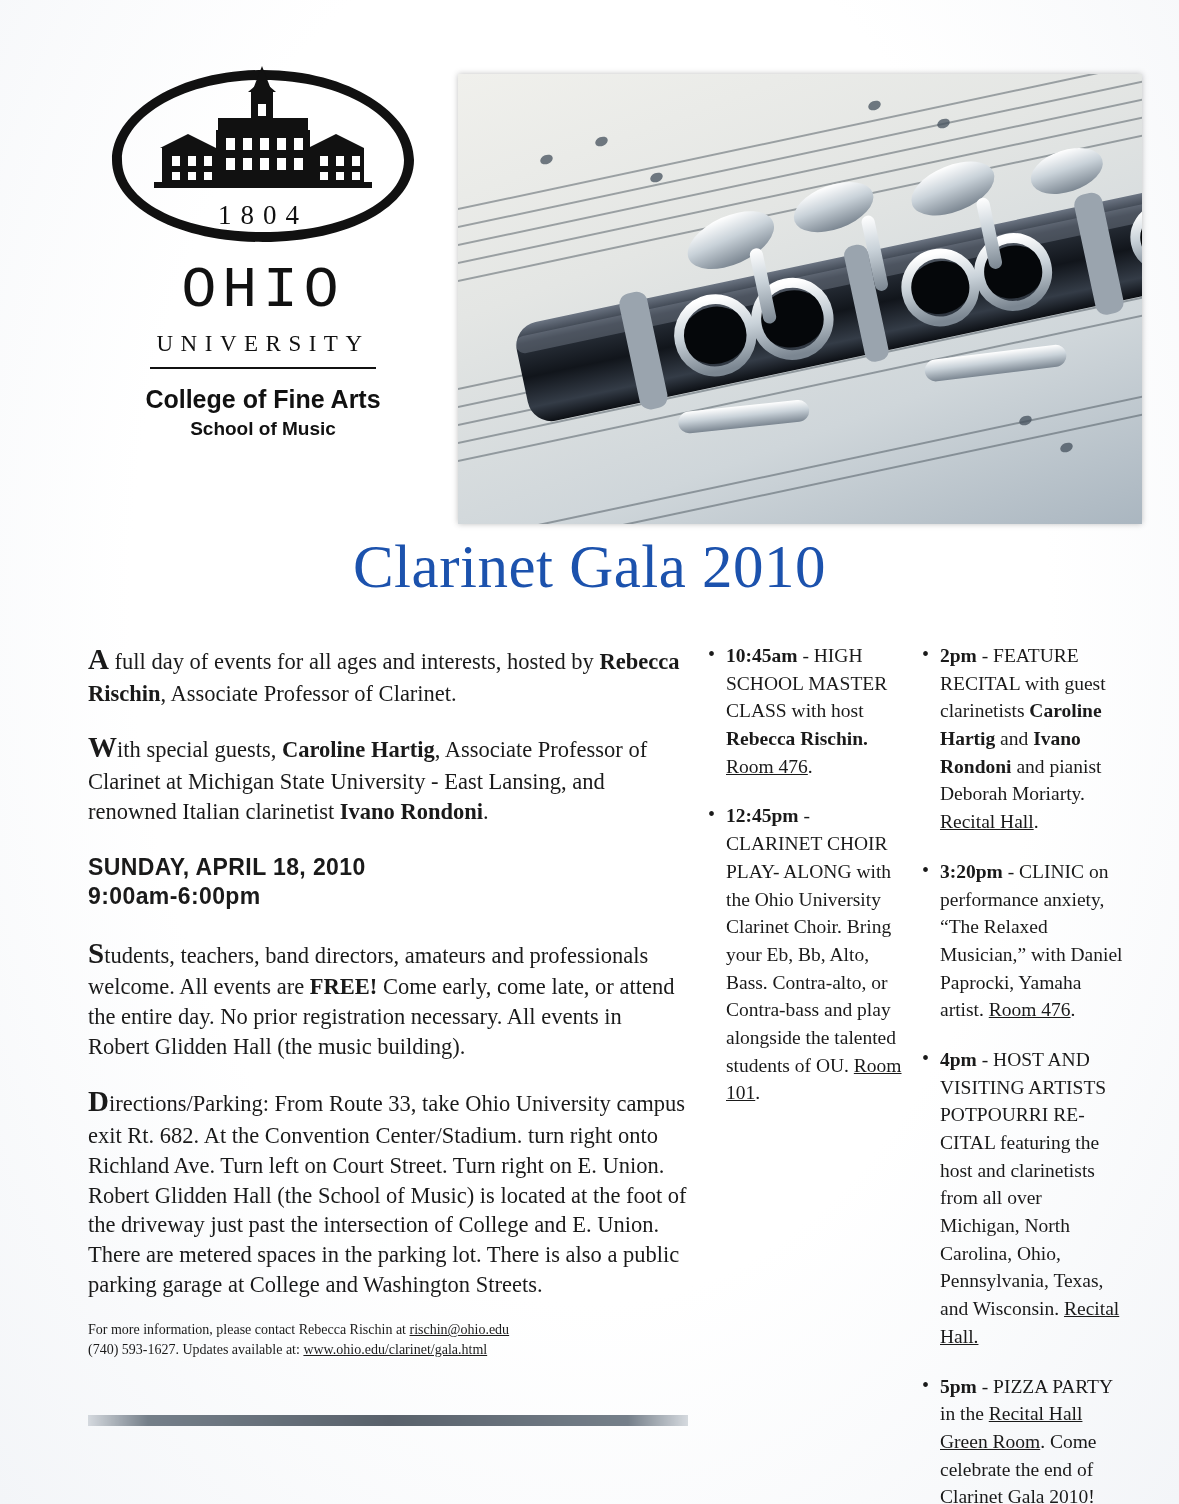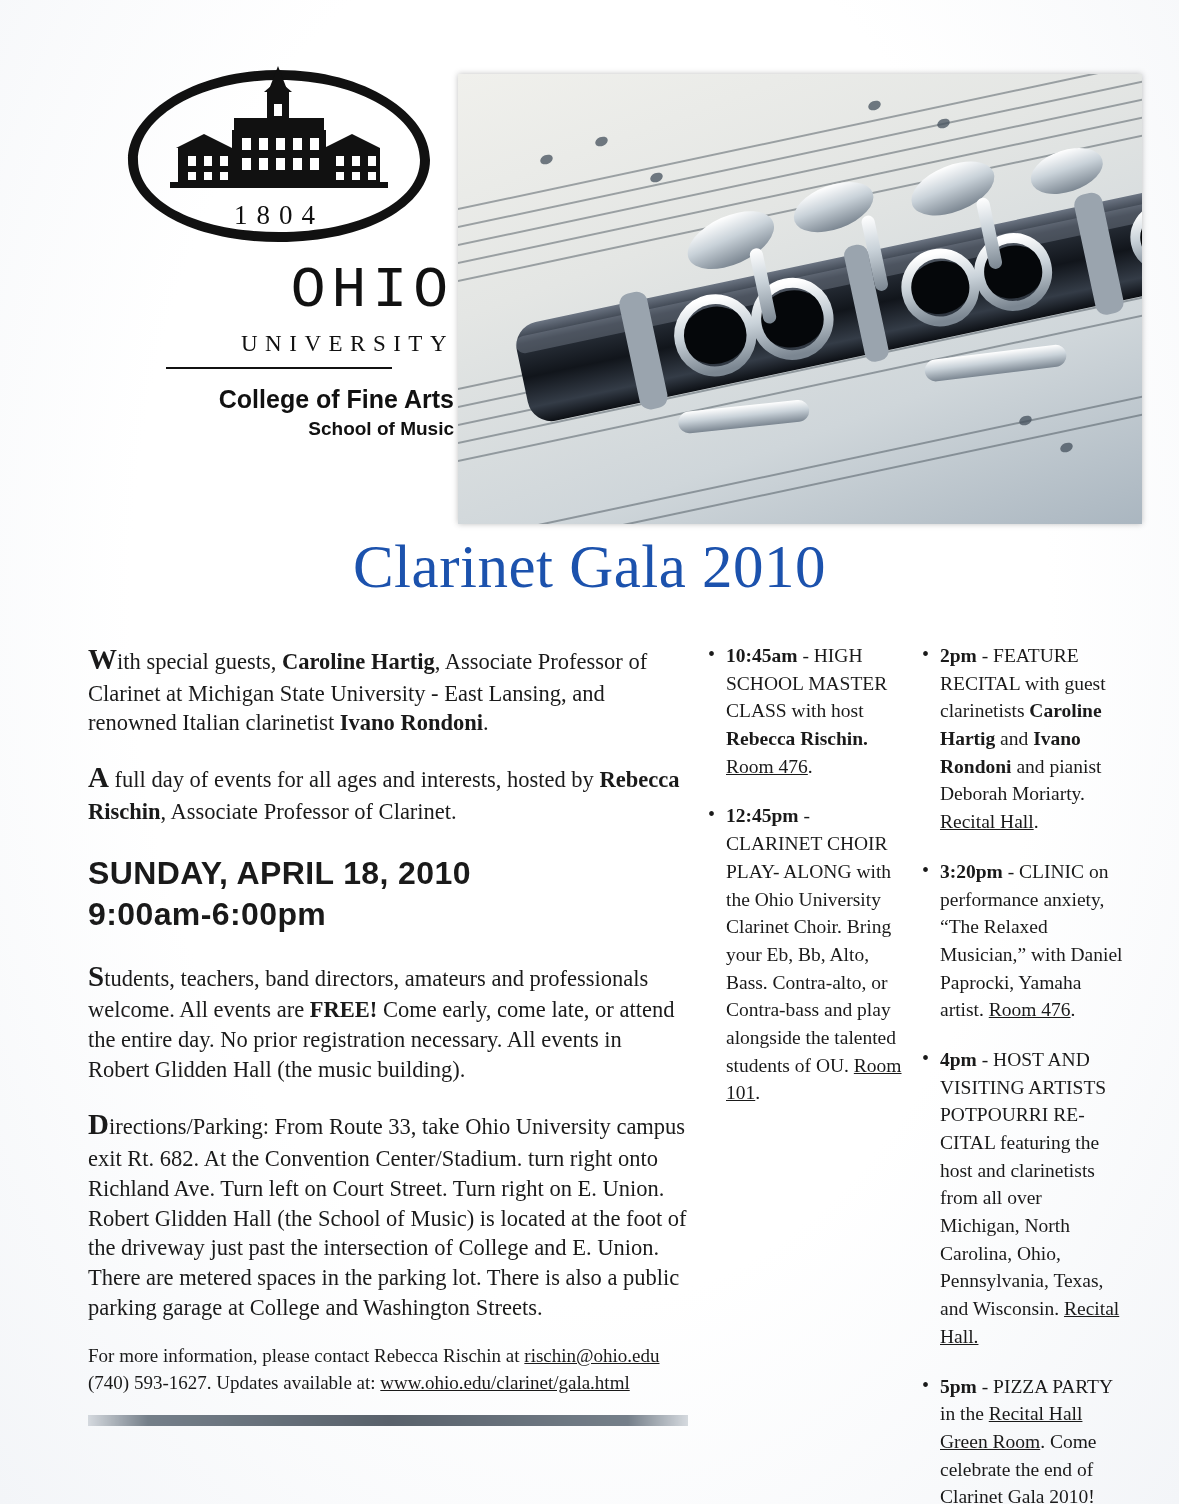--- a/index.html
+++ b/index.html
@@ -28,24 +28,24 @@
   .header {
     position: absolute;
     top: 30px;
     left: 0;
     width: 1179px;
     height: 470px;
   }
 
   .logo-block {
     position: absolute;
-    left: 104px;
+    left: 88px;
     top: 22px;
     width: 350px;
-    text-align: right;
+    text-align: center;
   }
   .logo-mark {
     width: 330px;
     height: 200px;
     margin: 0 auto;
     position: relative;
   }
   .ou-word {
     font-family: Liberation Mono, monospace;
     font-size: 58px;
@@ -150,28 +150,28 @@
   .col-left p { margin: 0 0 20px 0; }
   .dropcap {
     font-size: 29px;
     font-weight: bold;
   }
   .bold { font-weight: bold; }
 
   .big-date {
     font-family: "Liberation Sans", sans-serif;
     font-weight: bold;
-    font-size: 32px;
+    font-size: 23px;
     letter-spacing: .4px;
     line-height: 1.28;
     margin: 26px 0 22px 0;
   }
 
   .fineprint {
-    font-size: 19px;
+    font-size: 14px;
     line-height: 1.42;
     margin-top: 26px;
   }
   .underline { text-decoration: underline; }
 
   .col-mid {
     position: absolute;
     left: 706px;
     top: 642px;
     width: 200px;
@@ -350,24 +350,24 @@
           </g>
         </g>
       </svg>
     </div>
   </div>
 
   <div class="title">Clarinet Gala 2010</div>
 
   <div class="col-left">
     <p>
-      <span class="dropcap">W</span><span>ith special guests,  </span><span class="bold">Caroline Hartig</span><span>, Associate Professor of Clarinet at Michigan State University - East Lansing, and renowned Italian clarinetist </span><span class="bold">Ivano Rondoni</span><span>.</span>
+      <span class="dropcap">A</span><span> full day of events for all ages and interests, hosted by </span><span class="bold">Rebecca Rischin</span><span>, Associate Professor of Clarinet.</span>
     </p>
     <p>
-      <span class="dropcap">A</span><span> full day of events for all ages and interests, hosted by </span><span class="bold">Rebecca Rischin</span><span>, Associate Professor of Clarinet.</span>
+      <span class="dropcap">W</span><span>ith special guests,  </span><span class="bold">Caroline Hartig</span><span>, Associate Professor of Clarinet at Michigan State University - East Lansing, and renowned Italian clarinetist </span><span class="bold">Ivano Rondoni</span><span>.</span>
     </p>
 
     <div class="big-date">
       <div>SUNDAY, APRIL 18, 2010</div>
       <div>9:00am-6:00pm</div>
     </div>
 
     <p>
       <span class="dropcap">S</span><span>tudents, teachers, band directors, amateurs and professionals welcome.  All events are </span><span class="bold">FREE!</span><span> Come early, come late, or attend the entire day. No prior registration necessary. All events in Robert Glidden Hall (the music building).</span>
     </p>

